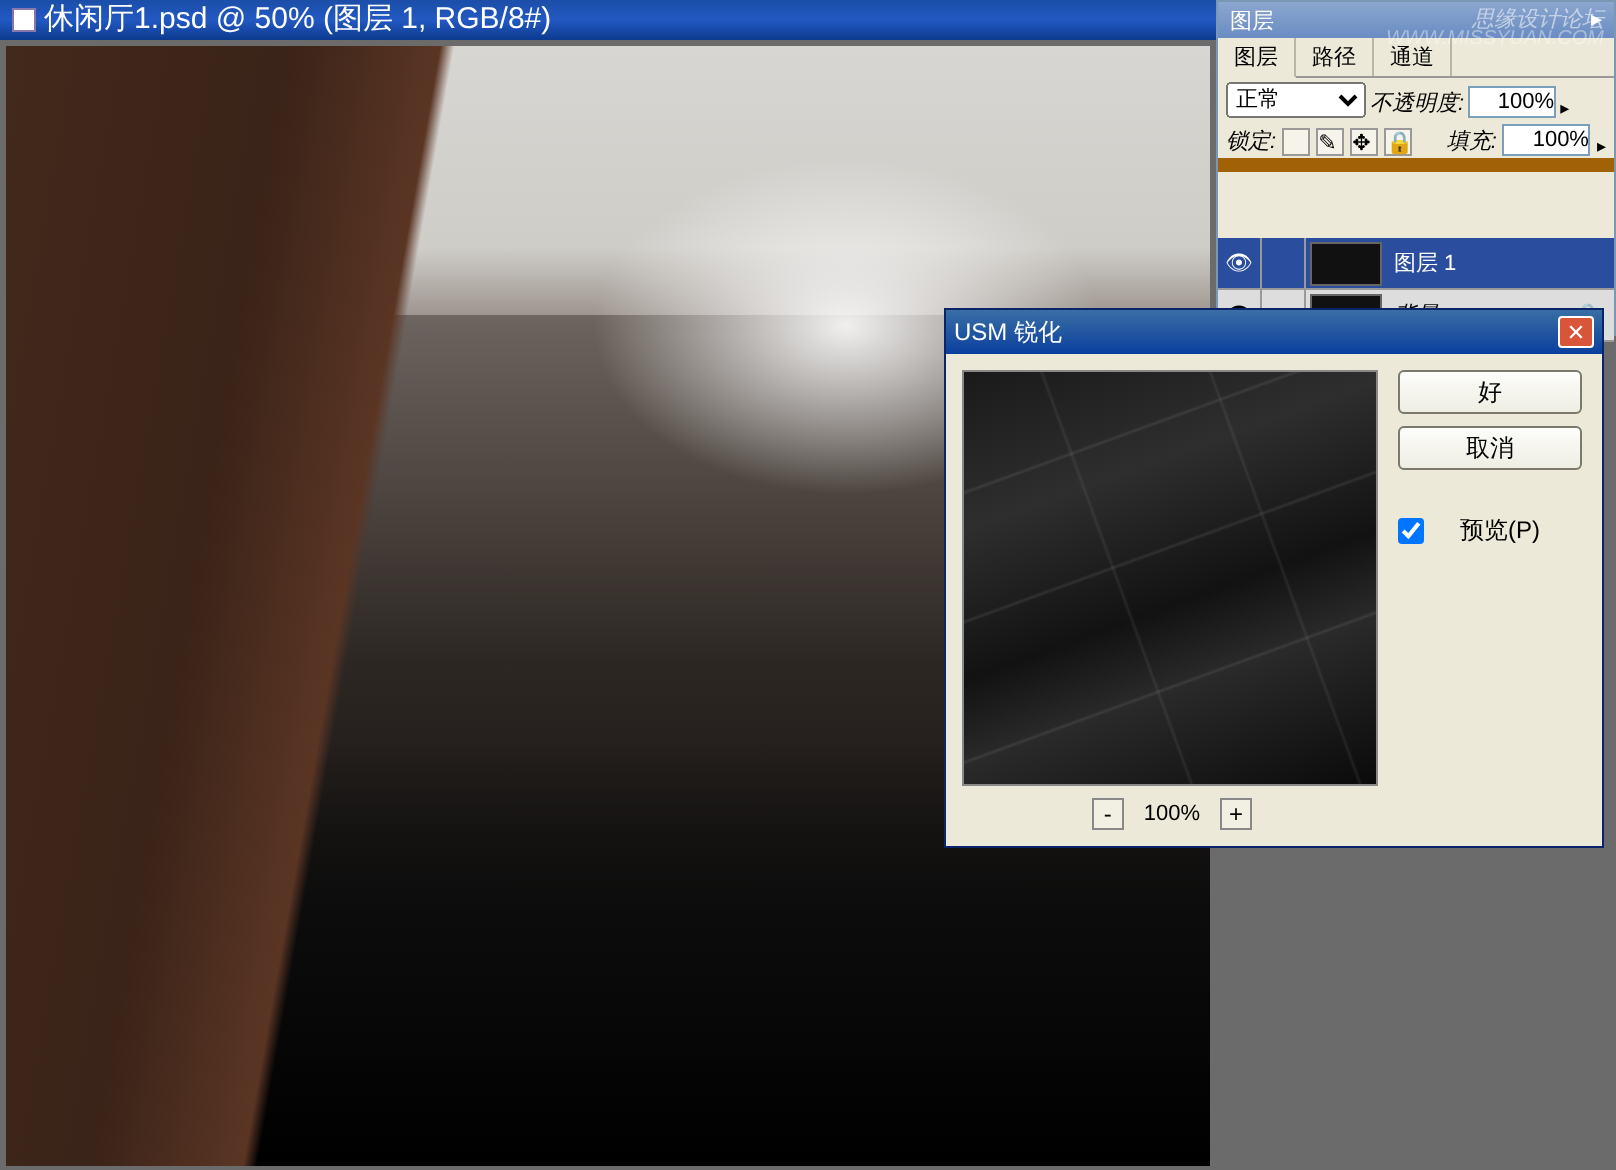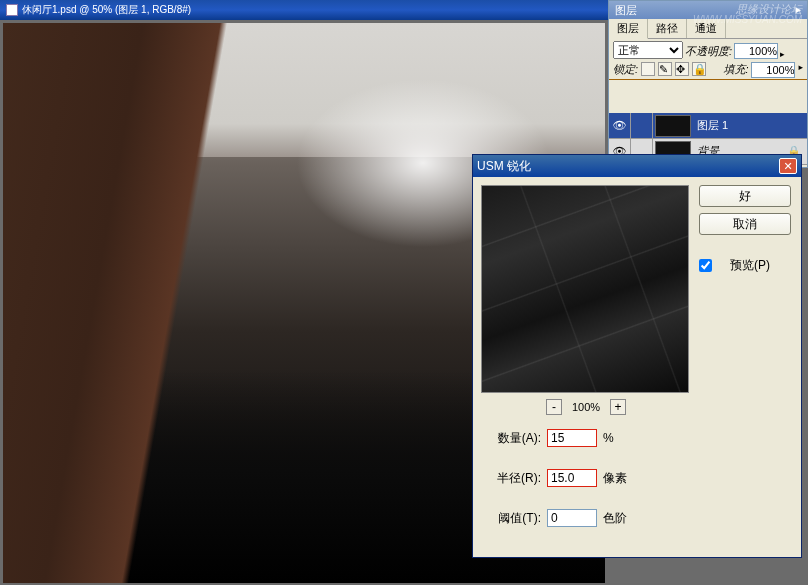--- a/index.html
+++ b/index.html
@@ -1,38 +1,38 @@
 <!DOCTYPE html>
 <html><head>
 <meta charset="utf-8">
 <style>
 * { box-sizing: border-box; margin: 0; padding: 0; font-family: "Microsoft YaHei", Tahoma, sans-serif; }
 body { width: 808px; height: 585px; overflow: hidden; background: #6b6b6b; position: relative; }
 
 .doc-window { position: absolute; left: 0; top: 0; width: 808px; height: 585px; background: #6b6b6b; }
-.doc-title { height: 20px; background: linear-gradient(#1b4ea8,#2258c2,#0b3a8e); color: #fff; font-size: 10px; line-height: 20px; padding-left: 6px; display: flex; align-items: center; }
+.doc-title { height: 20px; background: linear-gradient(#1b4ea8,#2258c2,#0b3a8e); color: #fff; font-size: 15px; line-height: 20px; padding-left: 6px; display: flex; align-items: center; }
 .doc-title .icon { width: 12px; height: 12px; background: #fff; margin-right: 4px; display: inline-block; border: 1px solid #87a; }
 .doc-body { width: 602px; height: 560px; margin: 3px; background: linear-gradient(180deg,#c9c8c6 0%,#6a625c 25%,#2d2723 55%,#0d0c0c 85%); position: relative; overflow: hidden; }
 .doc-body .interior { width:100%; height:100%; background:
   radial-gradient(ellipse 180px 120px at 420px 140px, rgba(255,255,255,.9), transparent 70%),
   linear-gradient(100deg, #42291c 0%, #3a2318 20%, #5a3524 31%, transparent 32%),
   linear-gradient(180deg,#d8d6d2 0%,#cfcdc8 18%,#9e9690 24%,transparent 24%),
   linear-gradient(180deg,transparent 62%,#0b0b0b 80%,#000 100%);
   position:relative; }
 
 .layers-panel { position: absolute; right: 0; top: 0; width: 200px; height: 168px; background: #ece9d8; border: 1px solid #7a98b5; }
 .layers-panel .title { height: 18px; background: linear-gradient(#8ba7cf,#6a8cc2); color:#fff; font-size:11px; padding:2px 6px; display:flex; justify-content:space-between; }
 .layers-panel .tabs { display:flex; font-size:11px; background:#ece9d8; border-bottom:1px solid #999; }
 .layers-panel .tabs .tab { padding:2px 8px; border-right:1px solid #b8b8a8; }
 .layers-panel .tabs .tab.active { background:#ece9d8; border-bottom:1px solid #ece9d8; margin-bottom:-1px; }
 .layers-panel .row { display:flex; align-items:flex-end; font-size:11px; padding:2px 4px; gap:2px; }
 .layers-panel select { font-size:11px; height:18px; width:70px; }
 .layers-panel .label { font-size:11px;font-style:italic; }
 .layers-panel input[type=text] { width:44px; height:16px; font-size:11px; text-align:right; border:1px solid #7b9ebd; }
-.layers-panel .lock-row { display:flex; align-items:flex-start; gap:3px; font-size:11px; padding:1px 4px; border-bottom:1px solid #a16207; }
+.layers-panel .lock-row { display:flex; align-items:flex-end; gap:3px; font-size:11px; padding:1px 4px; border-bottom:7px solid #a16207; }
 .layers-panel .lock-row .sq { width:14px; height:14px; border:1px solid #999; background:#f6f4ea; }
 .layers-panel .layers-list { background:#ddd; }
 .layers-panel .layer { display:flex; align-items:center; border-bottom:1px solid #999; height:26px; font-size:11px; }
 .layers-panel .layer .eye { width:22px; height:26px; border-right:1px solid #999; display:flex; align-items:center; justify-content:center; }
 .layers-panel .layer .link { width:22px; height:26px; border-right:1px solid #999; }
 .layers-panel .layer .thumb { width:36px; height:22px; margin:2px; border:1px solid #666; background:#111; display:inline-block; }
 .layers-panel .layer.active { background:#2a4d9e; color:#fff;margin-top:33px; }
 .layers-panel .layer .locki { margin-left:auto; margin-right:6px; opacity:.7; }
 .eye-icon::before { content:"👁"; font-size:11px; }
 
@@ -135,37 +135,20 @@
     <span class="closebtn">✕</span>
   </div>
   <div class="dlg-body">
     <div class="left">
       <div class="preview"></div>
       <div class="zoom">
         <span class="sq">-</span>
         <span>100%</span>
         <span class="sq">+</span>
       </div>
-      <div class="controls">
-        <div class="crow">
-          <label>数量(A):</label>
-          <input class="hl" value="15" style="">
-          <span>%</span>
-        </div>
-        <div class="crow">
-          <label>半径(R):</label>
-          <input class="hl" value="15.0" style="">
-          <span>像素</span>
-        </div>
-        <div class="crow">
-          <label>阈值(T):</label>
-          <input value="0" style="">
-          <span>色阶</span>
-        </div>
-      </div>
     </div>
     <div class="right">
       <div class="btn">好</div>
       <div class="btn">取消</div>
       <label class="chk">
         <input type="checkbox" checked="" style="">
         <span>预览(P)</span>
       </label>
     </div>
   </div>

